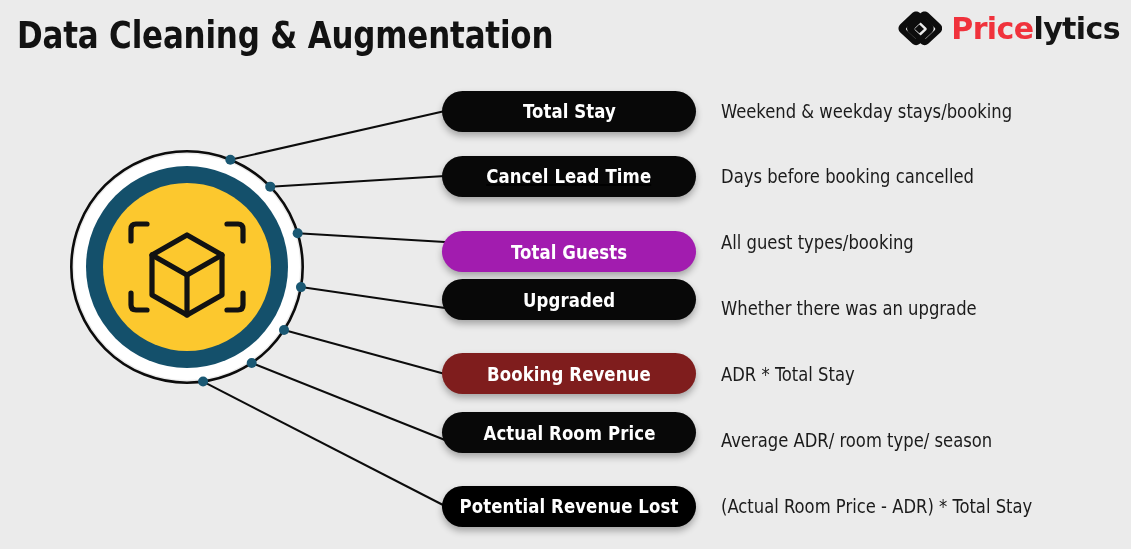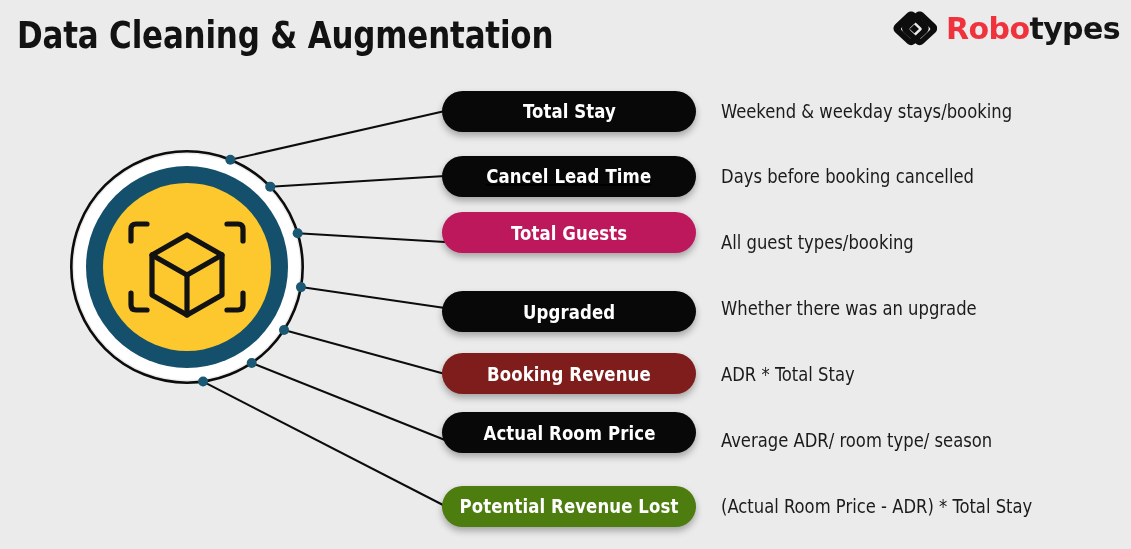--- a/index.html
+++ b/index.html
@@ -124,21 +124,21 @@
   <div id="brand">
     <svg class="mark" viewBox="0 0 46 38">
       <g fill="#0d0d0d">
         <path d="M16.5 2.8 C18.6 0.9 21.6 0.9 23.7 2.8 L35.9 14.2 C38.3 16.4 38.3 20.2 35.9 22.4 L23.7 33.8 C21.6 35.7 18.6 35.7 16.5 33.8 L4.3 22.4 C1.9 20.2 1.9 16.4 4.3 14.2 Z
                  M19.3 9.6 L10.6 17.7 C9.9 18.4 9.9 19.6 10.6 20.3 L19.3 28.4 C19.9 29.0 20.9 29.0 21.5 28.4 L30.2 20.3 C30.9 19.6 30.9 18.4 30.2 17.7 L21.5 9.6 C20.9 9.0 19.9 9.0 19.3 9.6 Z"></path>
         <path d="M25.0 2.8 C27.1 0.9 30.1 0.9 32.2 2.8 L44.4 14.2 C46.8 16.4 46.8 20.2 44.4 22.4 L32.2 33.8 C30.1 35.7 27.1 35.7 25.0 33.8 L12.8 22.4 C10.4 20.2 10.4 16.4 12.8 14.2 Z
                  M27.8 9.6 L19.1 17.7 C18.4 18.4 18.4 19.6 19.1 20.3 L27.8 28.4 C28.4 29.0 29.4 29.0 30.0 28.4 L38.7 20.3 C39.4 19.6 39.4 18.4 38.7 17.7 L30.0 9.6 C29.4 9.0 28.4 9.0 27.8 9.6 Z"></path>
         <path d="M23.3 14.6 L28.0 18.9 L23.3 23.3 L18.6 18.9 Z"></path>
       </g>
     </svg>
-    <div class="wordmark"><span class="wm-a">Robo</span><span class="wm-b">types</span></div>
+    <div class="wordmark"><span class="wm-a">Price</span><span class="wm-b">lytics</span></div>
   </div>
 
   <svg id="diagram-layer" viewBox="0 0 1131 549">
     <g id="connector-lines">
         <line x1="230.341982858221" y1="159.72482802662267" x2="445" y2="111" stroke="#0c0c0c" stroke-width="2"></line>
         <line x1="270.22761489918196" y1="186.62802653789402" x2="445" y2="176" stroke="#0c0c0c" stroke-width="2"></line>
         <line x1="297.64446026492317" y1="233.17259376357936" x2="445" y2="242" stroke="#0c0c0c" stroke-width="2"></line>
         <line x1="300.94225702351247" y1="287.09109415606383" x2="445" y2="308" stroke="#0c0c0c" stroke-width="2"></line>
         <line x1="284.03418471128555" y1="330.01473635123864" x2="445" y2="374" stroke="#0c0c0c" stroke-width="2"></line>
         <line x1="251.69861893156542" y1="362.91964714461835" x2="445" y2="440" stroke="#0c0c0c" stroke-width="2"></line>
@@ -170,33 +170,33 @@
       </g>
   </svg>
 
   <div id="pill-container">
       <div class="pill" style="top: 90.5px; background: rgb(8, 8, 8);">
         <span class="pill-label" style="color: rgb(255, 255, 255);">Total Stay</span>
       </div>
       <div class="pill" style="top: 155.5px; background: rgb(8, 8, 8); text-decoration: underline;">
         <span class="pill-label" style="color: rgb(255, 255, 255);">Cancel Lead Time</span>
       </div>
-      <div class="pill" style="top: 212px; background: #be185d;">
+      <div class="pill" style="top: 231px; background: #a21caf;">
         <span class="pill-label" style="color: rgb(255, 255, 255);">Total Guests</span>
       </div>
-      <div class="pill" style="top: 291px; background: rgb(8, 8, 8);">
+      <div class="pill" style="top: 279px; background: rgb(8, 8, 8);">
         <span class="pill-label" style="color: rgb(255, 255, 255);">Upgraded</span>
       </div>
       <div class="pill" style="top: 353px; background: #7f1d1d;">
         <span class="pill-label" style="color: rgb(255, 255, 255);">Booking Revenue</span>
       </div>
       <div class="pill" style="top: 412px; background: rgb(8, 8, 8);">
         <span class="pill-label" style="color: rgb(255, 255, 255);">Actual Room Price</span>
       </div>
-      <div class="pill" style="top: 485.5px; background: #4d7c0f;">
+      <div class="pill" style="top: 485.5px; background: #000000;">
         <span class="pill-label" style="color: rgb(255, 255, 255);">Potential Revenue Lost</span>
       </div>
     </div>
   <div id="desc-container">
       <div class="desc" style="top: 90.5px;">Weekend &amp; weekday stays/booking</div>
       <div class="desc" style="top: 155.5px;">Days before booking cancelled</div>
       <div class="desc" style="top: 221.5px;">All guest types/booking</div>
       <div class="desc" style="top: 287.5px;">Whether there was an upgrade</div>
       <div class="desc" style="top: 353.5px;">ADR * Total Stay</div>
       <div class="desc" style="top: 419.5px;">Average ADR/ room type/ season</div>

